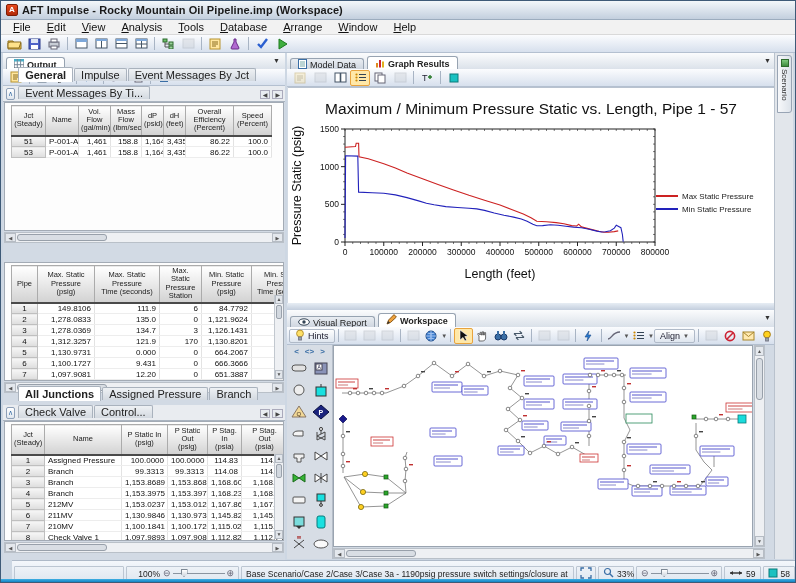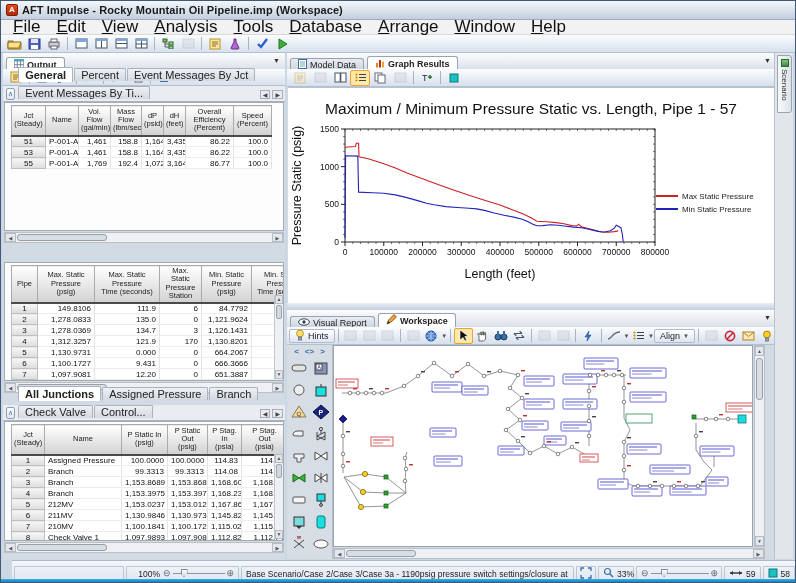--- a/index.html
+++ b/index.html
@@ -10,21 +10,21 @@
   
   .titlebar { position:absolute; left:0; top:0; right:0; height:19px;
     background:linear-gradient(#f3f7fa,#c3cfde); border-bottom:1px solid #9cacbe;
     display:flex; align-items:center; padding-left:5px; gap:4px; }
   .titlebar .txt { font-size:11px; color:#1a1a1a; font-weight:bold; letter-spacing:.1px; }
   .appicon { width:12px; height:12px; background:linear-gradient(#e84b1e,#b22a08);
     border:1px solid #7e1e06; border-radius:2px; color:#fff; font-size:8px; font-weight:bold;
     display:flex; align-items:center; justify-content:center; line-height:1; }
   .menubar { position:absolute; left:0; top:19px; right:0; height:15px; background:#f2f2f2;
     border-bottom:1px solid #d9d9d9; display:flex; align-items:center; padding-left:4px; }
-  .menubar .mi { font-size:17px; color:#111; padding:0 8px; cursor:default; }
+  .menubar .mi { font-size:11px; color:#111; padding:0 8px; cursor:default; }
   .menubar .mi .u { text-decoration:underline; }
   .toolbar-main { position:absolute; left:0; top:34px; right:0; height:18px;
     background:linear-gradient(#fbfcfe,#d7e0ed); border-bottom:1px solid #b4c0d0;
     display:flex; align-items:center; padding-left:3px; }
   .tbi { width:20px; height:16px; display:flex; align-items:center; justify-content:center; border-radius:2px; }
   .tbi svg { display:block; }
   .tbi.faded { opacity:.35; }
   .tbi.hl { background:#ffe8a8; border:1px solid #e8a33d; }
   .tsep { width:1px; height:13px; background:#a8b4c4; margin:0 3px; }
   
@@ -303,21 +303,21 @@
             <line x1="1" y1="7" x2="12" y2="7" stroke="#3a6ea5" stroke-width="2"></line>
           </svg>
         </div>
     </div>
 
     <div class="sub-strip" style="top:33px">
       <span class="collapse-btn">∧</span>
       <span class="tabs-host"><span class="tab active">
             <span>General</span>
           </span><span class="tab">
-            <span>Percent</span>
+            <span>Impulse</span>
           </span><span class="tab">
             <span>Event Messages By Jct</span>
           </span><span class="tab">
             <span>Event Messages By Ti...</span>
           </span></span>
       <span class="navlr">
           <span>◀</span>
           <span>▶</span>
         </span>
     </div>
@@ -367,30 +367,20 @@
               <td class="ar">100.0</td>
             </tr>
             <tr>
               <td class="rh">53</td>
               <td class="al">P-001-A</td>
               <td class="ar">1,461</td>
               <td class="ar">158.8</td>
               <td class="ar">1,164</td>
               <td class="ar">3,435</td>
               <td class="ar">86.22</td>
-              <td class="ar">100.0</td>
-            </tr>
-            <tr>
-              <td class="rh">55</td>
-              <td class="al">P-001-A</td>
-              <td class="ar">1,769</td>
-              <td class="ar">192.4</td>
-              <td class="ar">1,072</td>
-              <td class="ar">3,164</td>
-              <td class="ar">86.77</td>
               <td class="ar">100.0</td>
             </tr>
           </tbody>
         </table>
     </div>
     <div class="hsb" style="left:1px; top:179px; width:280px;">
       <span class="ar-l">◀</span>
         <span class="th"></span>
         <span class="ar-r">▶</span>
     </div>

